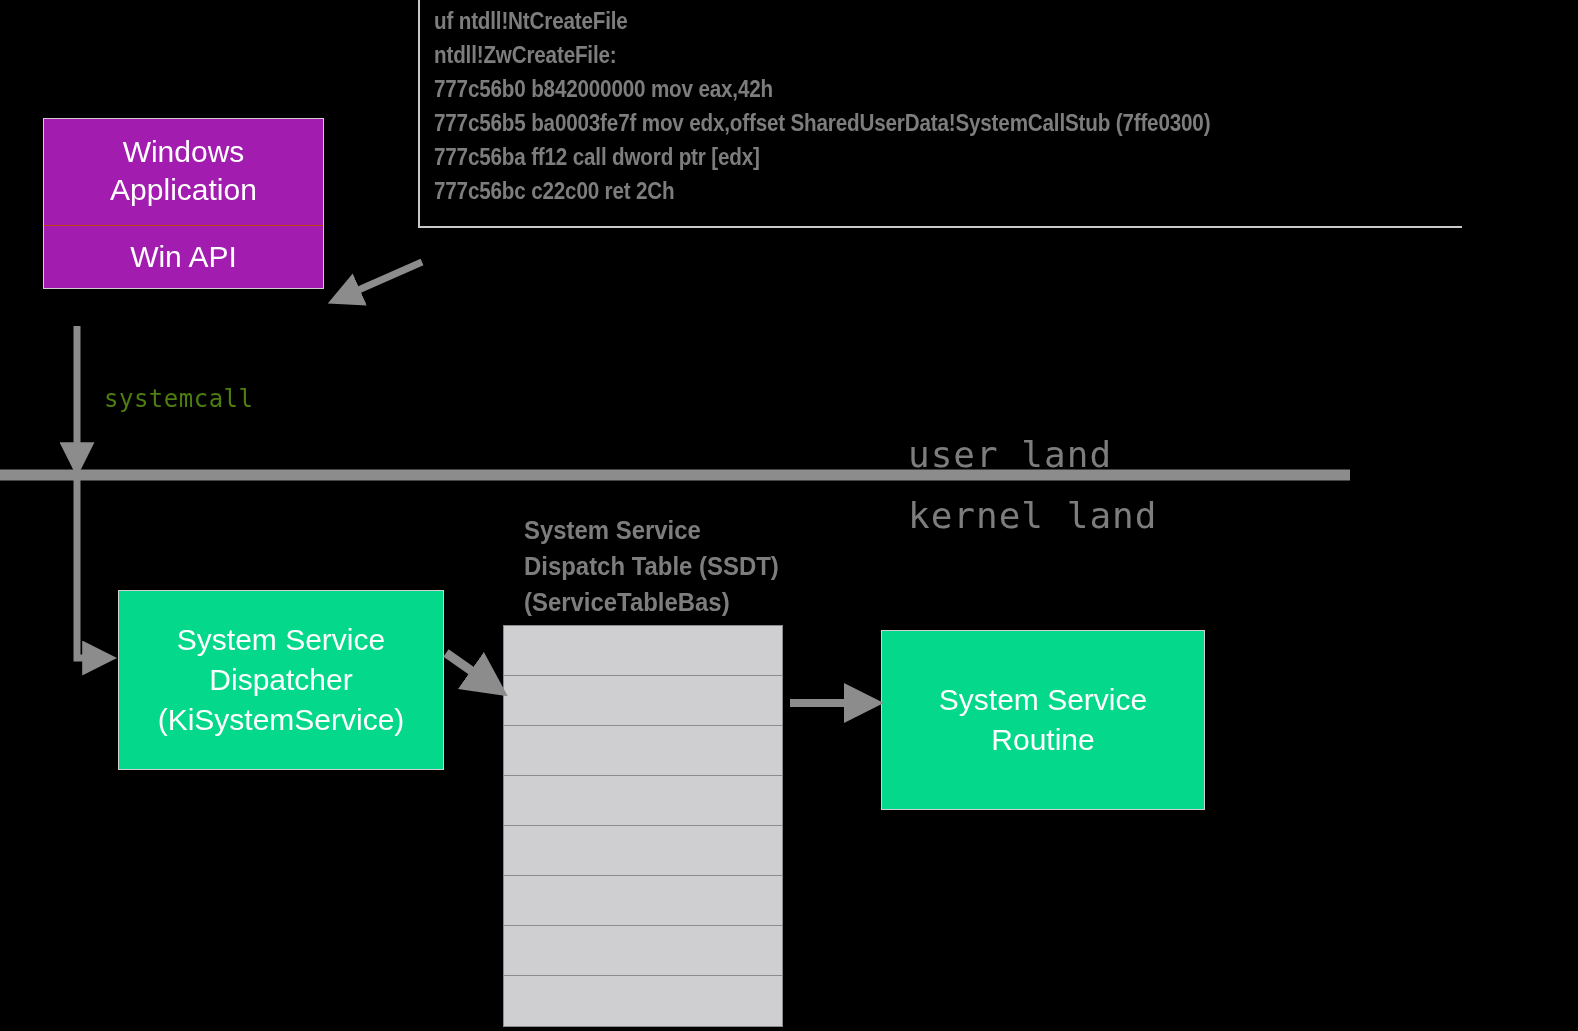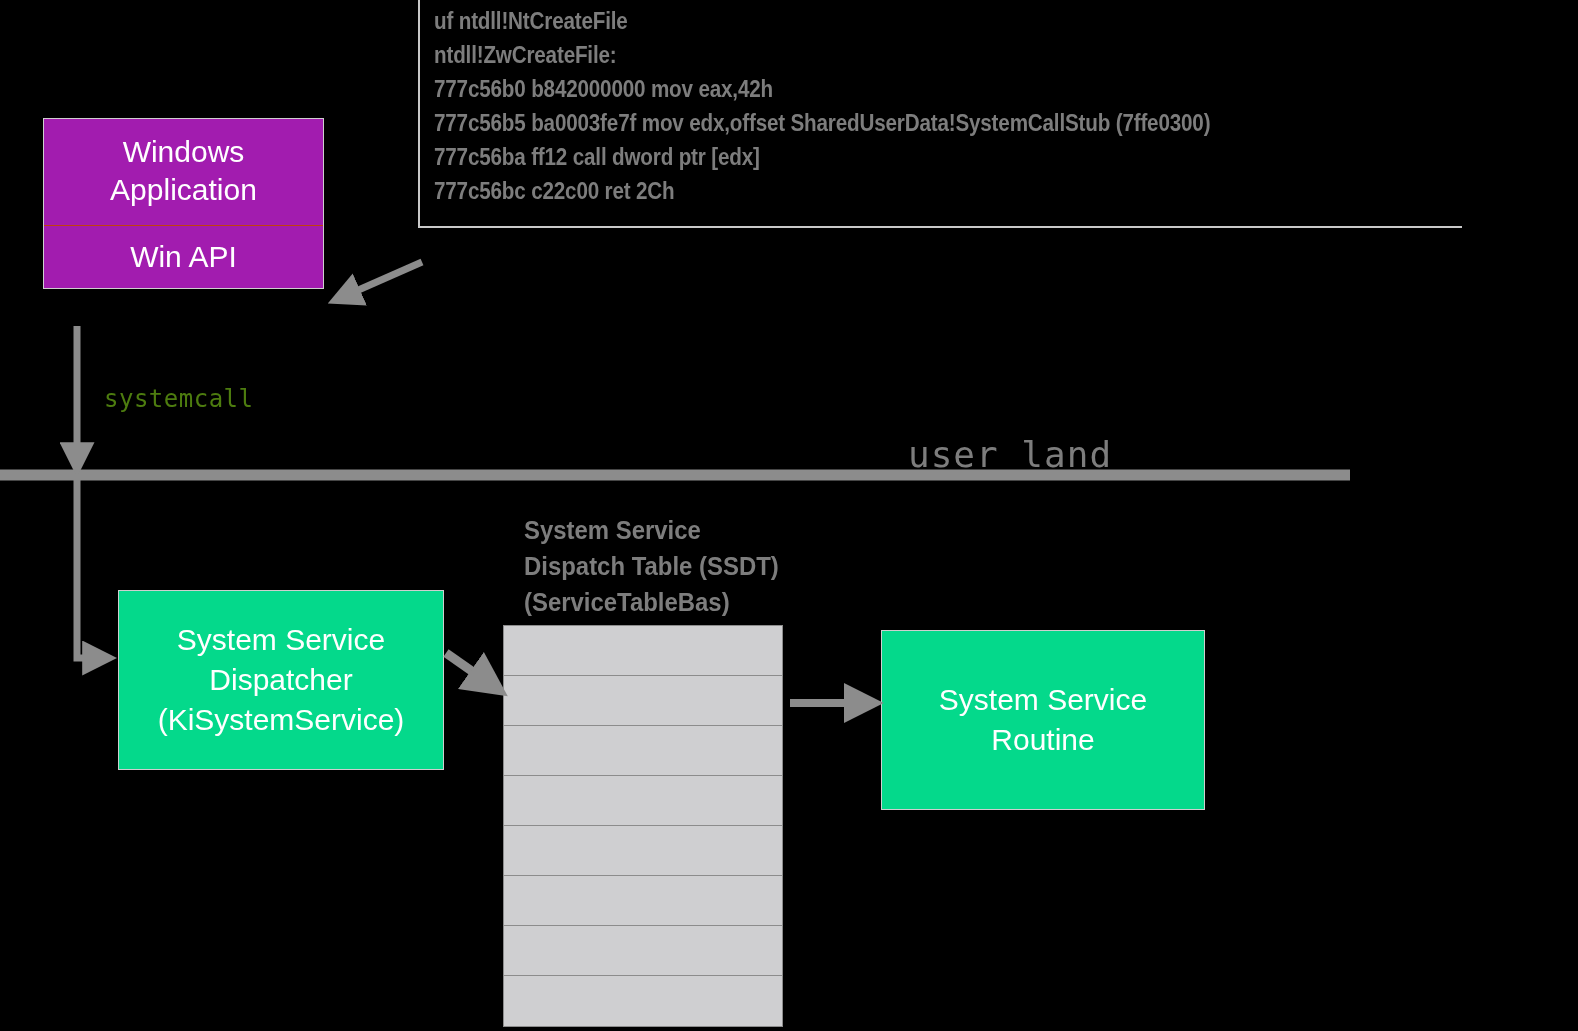--- a/index.html
+++ b/index.html
@@ -156,20 +156,21 @@
     <div class="code-line">777c56bc c22c00 ret 2Ch</div>
   </div>
 
   <div class="app-stack">
     <div class="app-cell two-line">Windows<br>Application</div>
     <div class="app-cell">Win API</div>
   </div>
 
   <div id="systemcall-label">systemcall</div>
   <div class="land-label" id="user-land-label">user land</div>
+  <div class="land-label" id="kernel-land-label">kernel land</div>
 
   <div class="ssdt-title">System Service<br>Dispatch Table (SSDT)<br>(ServiceTableBas)</div>
   <div class="ssdt-table">
     <div class="ssdt-row"></div>
     <div class="ssdt-row"></div>
     <div class="ssdt-row"></div>
     <div class="ssdt-row"></div>
     <div class="ssdt-row"></div>
     <div class="ssdt-row"></div>
     <div class="ssdt-row"></div>

